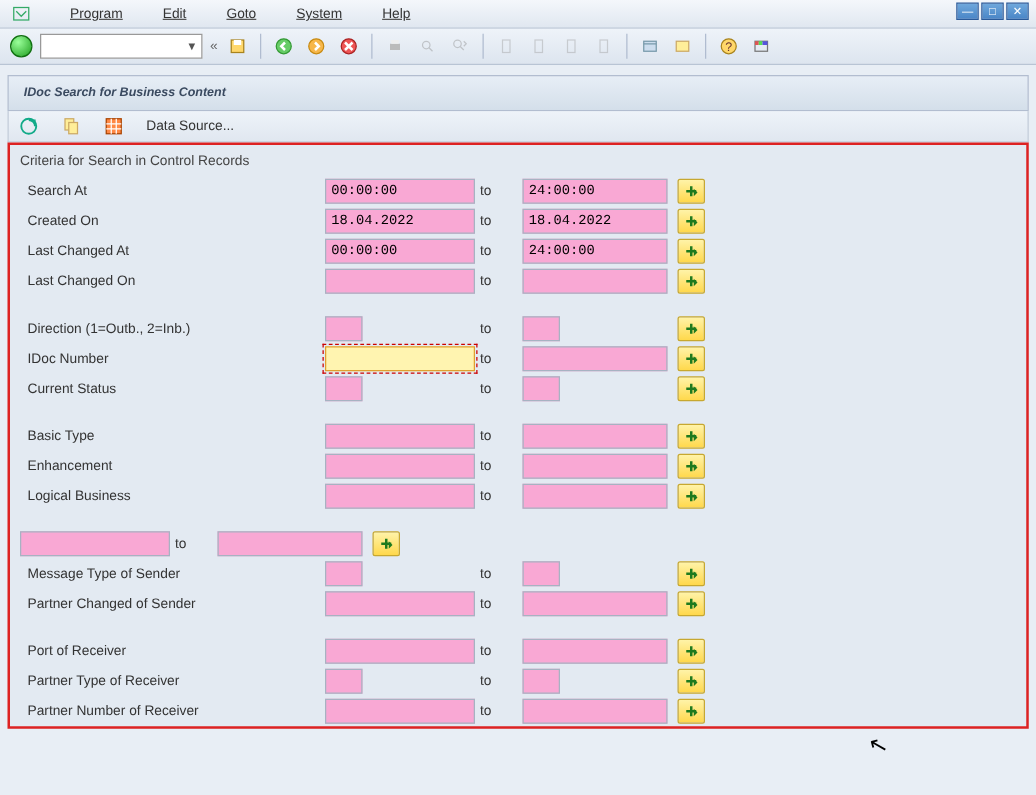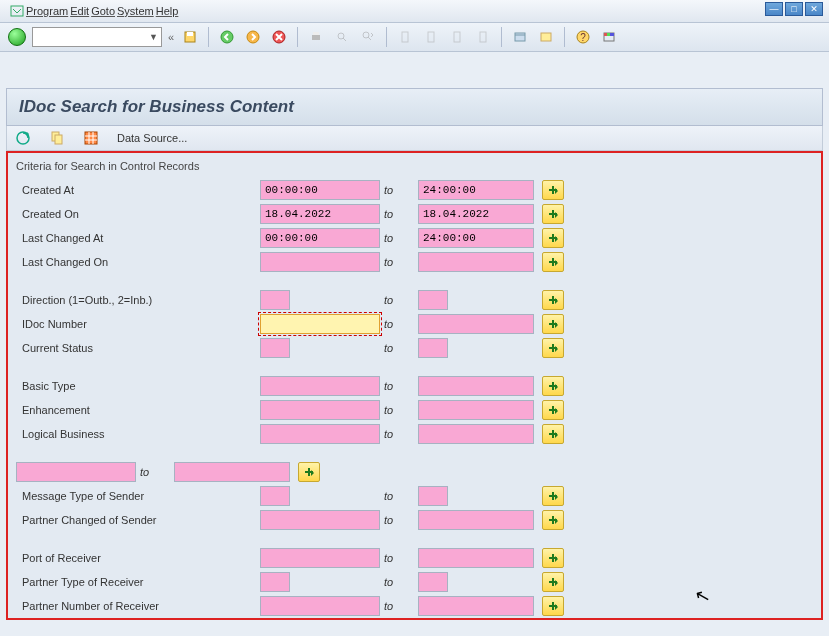--- a/index.html
+++ b/index.html
@@ -24,21 +24,21 @@
       border: 1px solid #2a5a9a;
       color: #fff;
       font-size: 9px;
       display:flex; align-items:center; justify-content:center;
       cursor:pointer;
     }
     .menu-bar {
       background: linear-gradient(#f4f7fb,#e0e7f0);
       border-bottom: 1px solid #b8c4d4;
       padding: 4px 10px;
-      display: flex; align-items:center; gap: 2px;
+      display: flex; align-items:center; gap: 32px;
     }
     .menu-bar .menu-icon { width:14px; height:14px; display:inline-block; }
     .menu-item { text-decoration: underline; text-decoration-color: #555; cursor:pointer; }
     .toolbar {
       background: linear-gradient(#eef3f9,#dde5ef);
       border-bottom: 1px solid #b8c4d4;
       padding: 4px 8px;
       display:flex; align-items:center; gap:6px;
     }
     .tb-green-ball {
@@ -55,23 +55,22 @@
     .tb-btn {
       width:20px; height:20px;
       display:flex; align-items:center; justify-content:center;
       cursor:pointer; border:1px solid transparent;
     }
     .content-area { padding: 8px 6px 0 6px; }
     .title-bar {
       background: linear-gradient(#e7eef6,#d4dfea);
       border:1px solid #b2bdd0;
       padding: 8px 12px;
-      font-size: 17px; font-weight: bold; font-style: italic;
+      font-size: 10px; font-weight: bold; font-style: italic;
       color: #3a4a60;
-      margin-top: 28px;
     }
     .app-toolbar {
       background: linear-gradient(#eef3f9,#e0e7f0);
       border:1px solid #c2ccd9; border-top:none;
       padding: 4px 8px;
       display:flex; align-items:center; gap:18px;
     }
     .app-tb-icon { width:16px; height:16px; display:flex; align-items:center; justify-content:center; cursor:pointer;}
     .datasource-link { cursor:pointer; }
     .criteria-wrapper {
@@ -82,21 +81,21 @@
     }
     .group-title {
       padding: 3px 0 6px 0;
       color: #444;
     }
     .form-row {
       display:flex; align-items:center; height:24px; gap:4px;
     }
     .form-label { width: 240px; padding-left:6px; }
     .cell-from { width:120px; }
-    .cell-to-label { width:30px; text-align:left;font-style:italic; }
+    .cell-to-label { width:30px; text-align:left; }
     .cell-to { width:116px; }
     .cell-multi { width:30px; display:flex; justify-content:center;}
     input.sap-input {
       height:20px; border:1px solid #a7b2c2; background:#f9a8d4;
       font-family: "Courier New", monospace; font-size:11px;
       padding:0 4px; width:100%;
     }
     input.sap-input.short { width:30px; }
     input.sap-input.highlight { background:#fff4b0; border:1px solid #e0a030; outline:1px dashed #c00; outline-offset:1px;}
     .multi-btn {
@@ -263,21 +262,21 @@
           <line x1="10" y1="2" x2="10" y2="14" stroke="#fff"></line>
         </svg>
       </div>
     <span class="datasource-link">Data Source...</span>
   </div>
 
   <div class="criteria-wrapper">
     <div class="group-title">Criteria for Search in Control Records</div>
     <div id="rows-host">
         <div class="form-row">
-          <div class="form-label">Created At</div>
+          <div class="form-label">Search At</div>
           <div class="cell-from"><input class="sap-input" value="00:00:00" style=""></div>
           <div class="cell-to-label">to</div>
           <div class="cell-to"><input class="sap-input" value="24:00:00" style=""></div>
           <div class="cell-multi">
             <div class="multi-btn">
               <svg width="12" height="12">
                 <path d="M2 6 L6 6 L6 2 M6 6 L10 6 M6 6 L6 10" stroke="#1e7a1e" stroke-width="2" fill="none"></path>
                 <path d="M8 4 L11 7 L8 10" fill="#1e7a1e"></path>
               </svg>
             </div>

